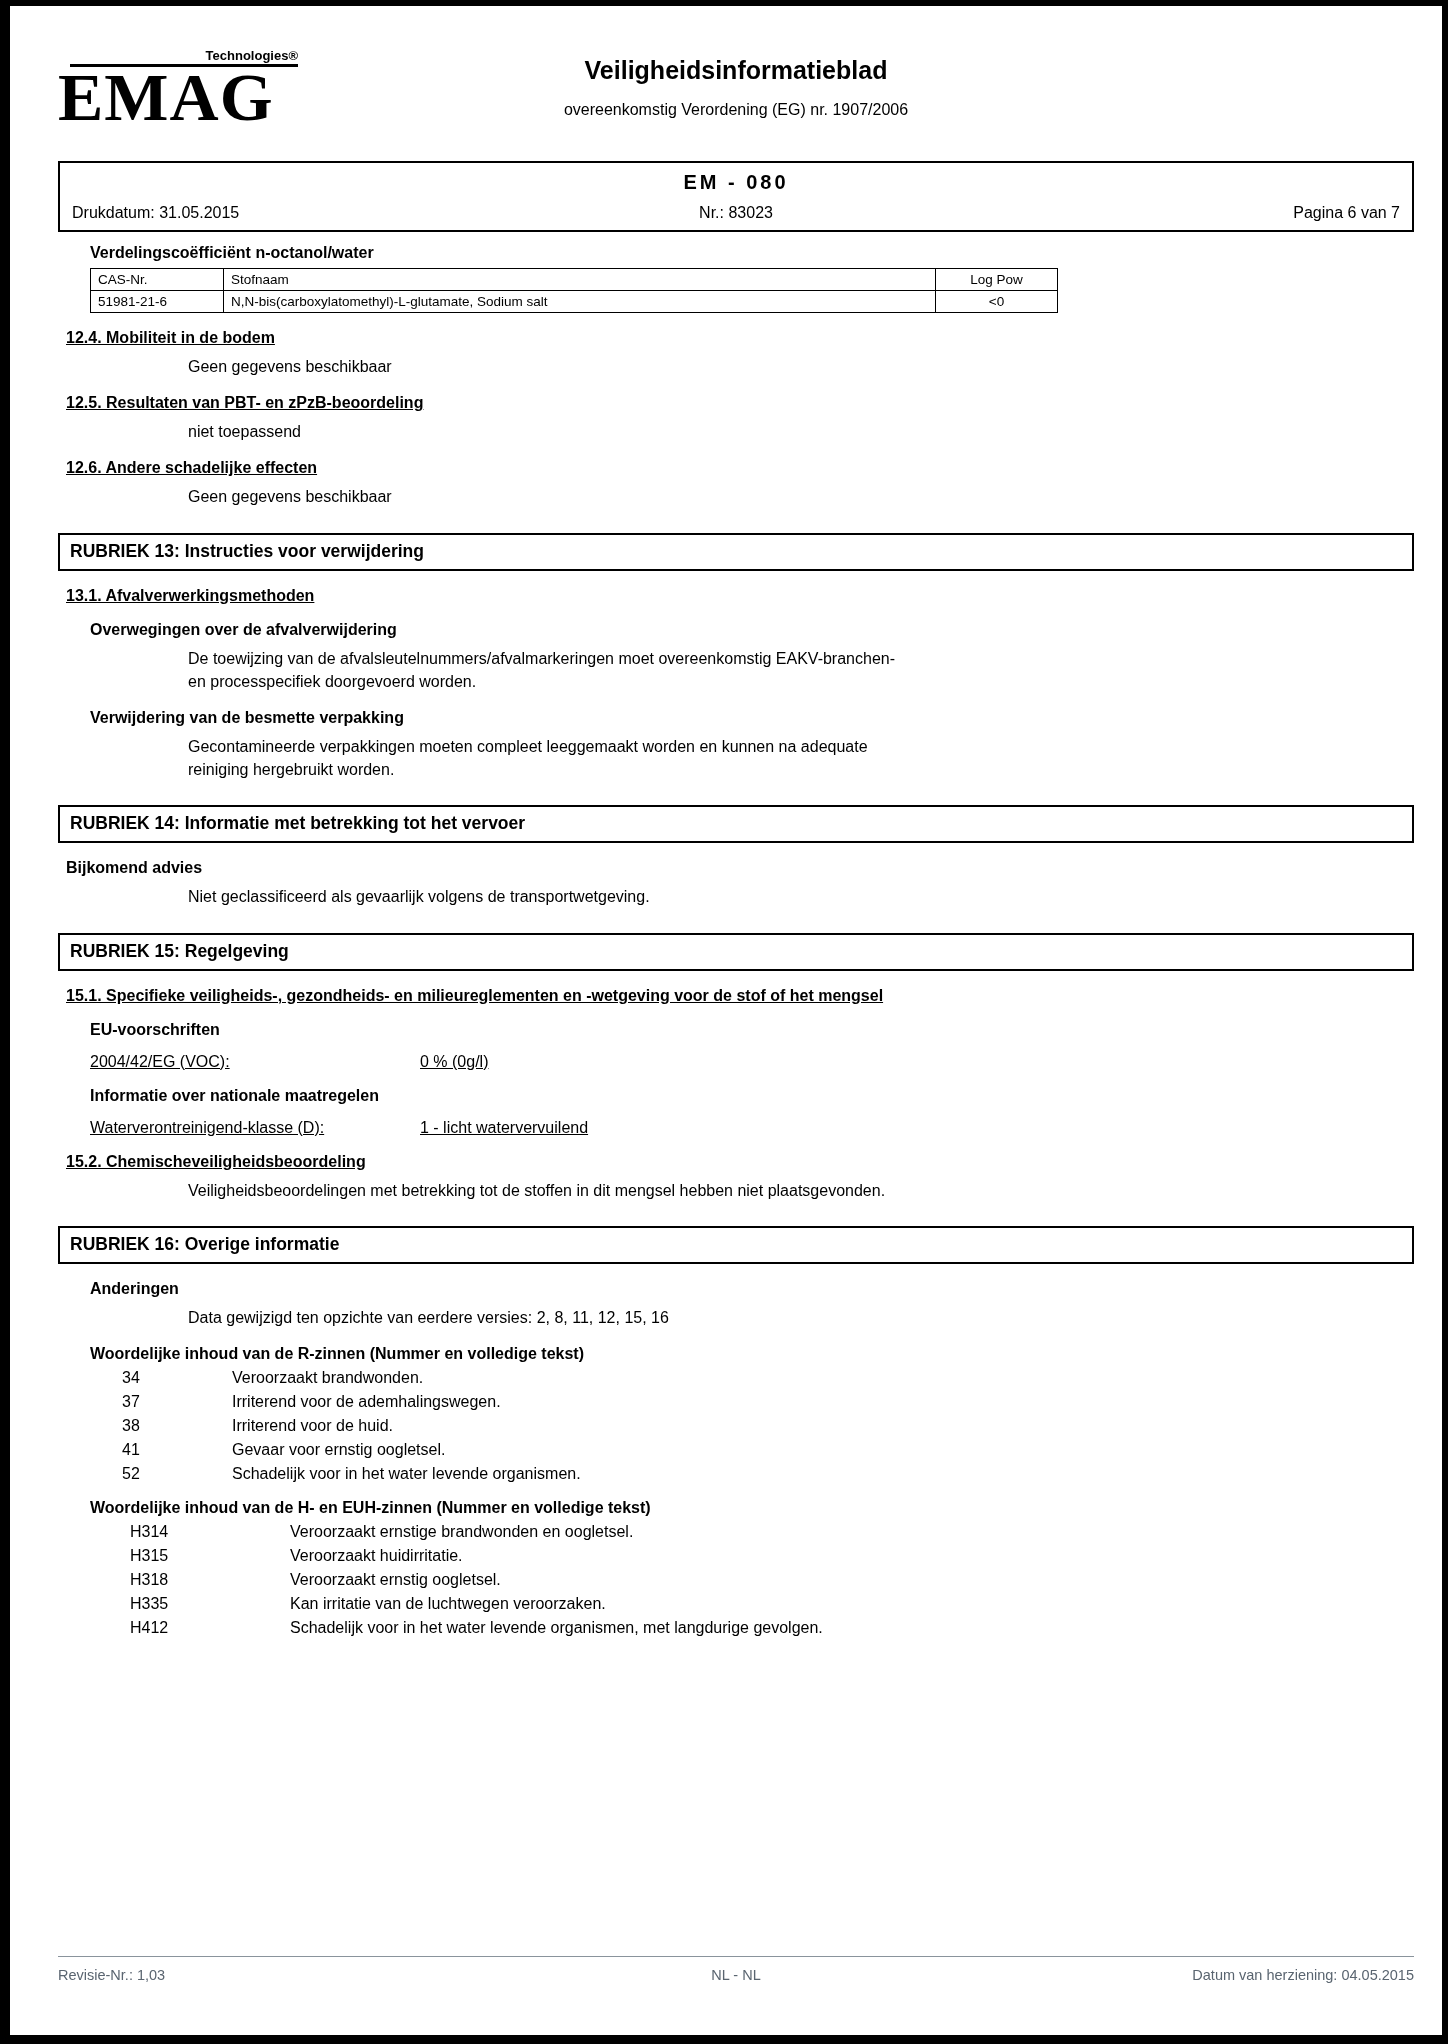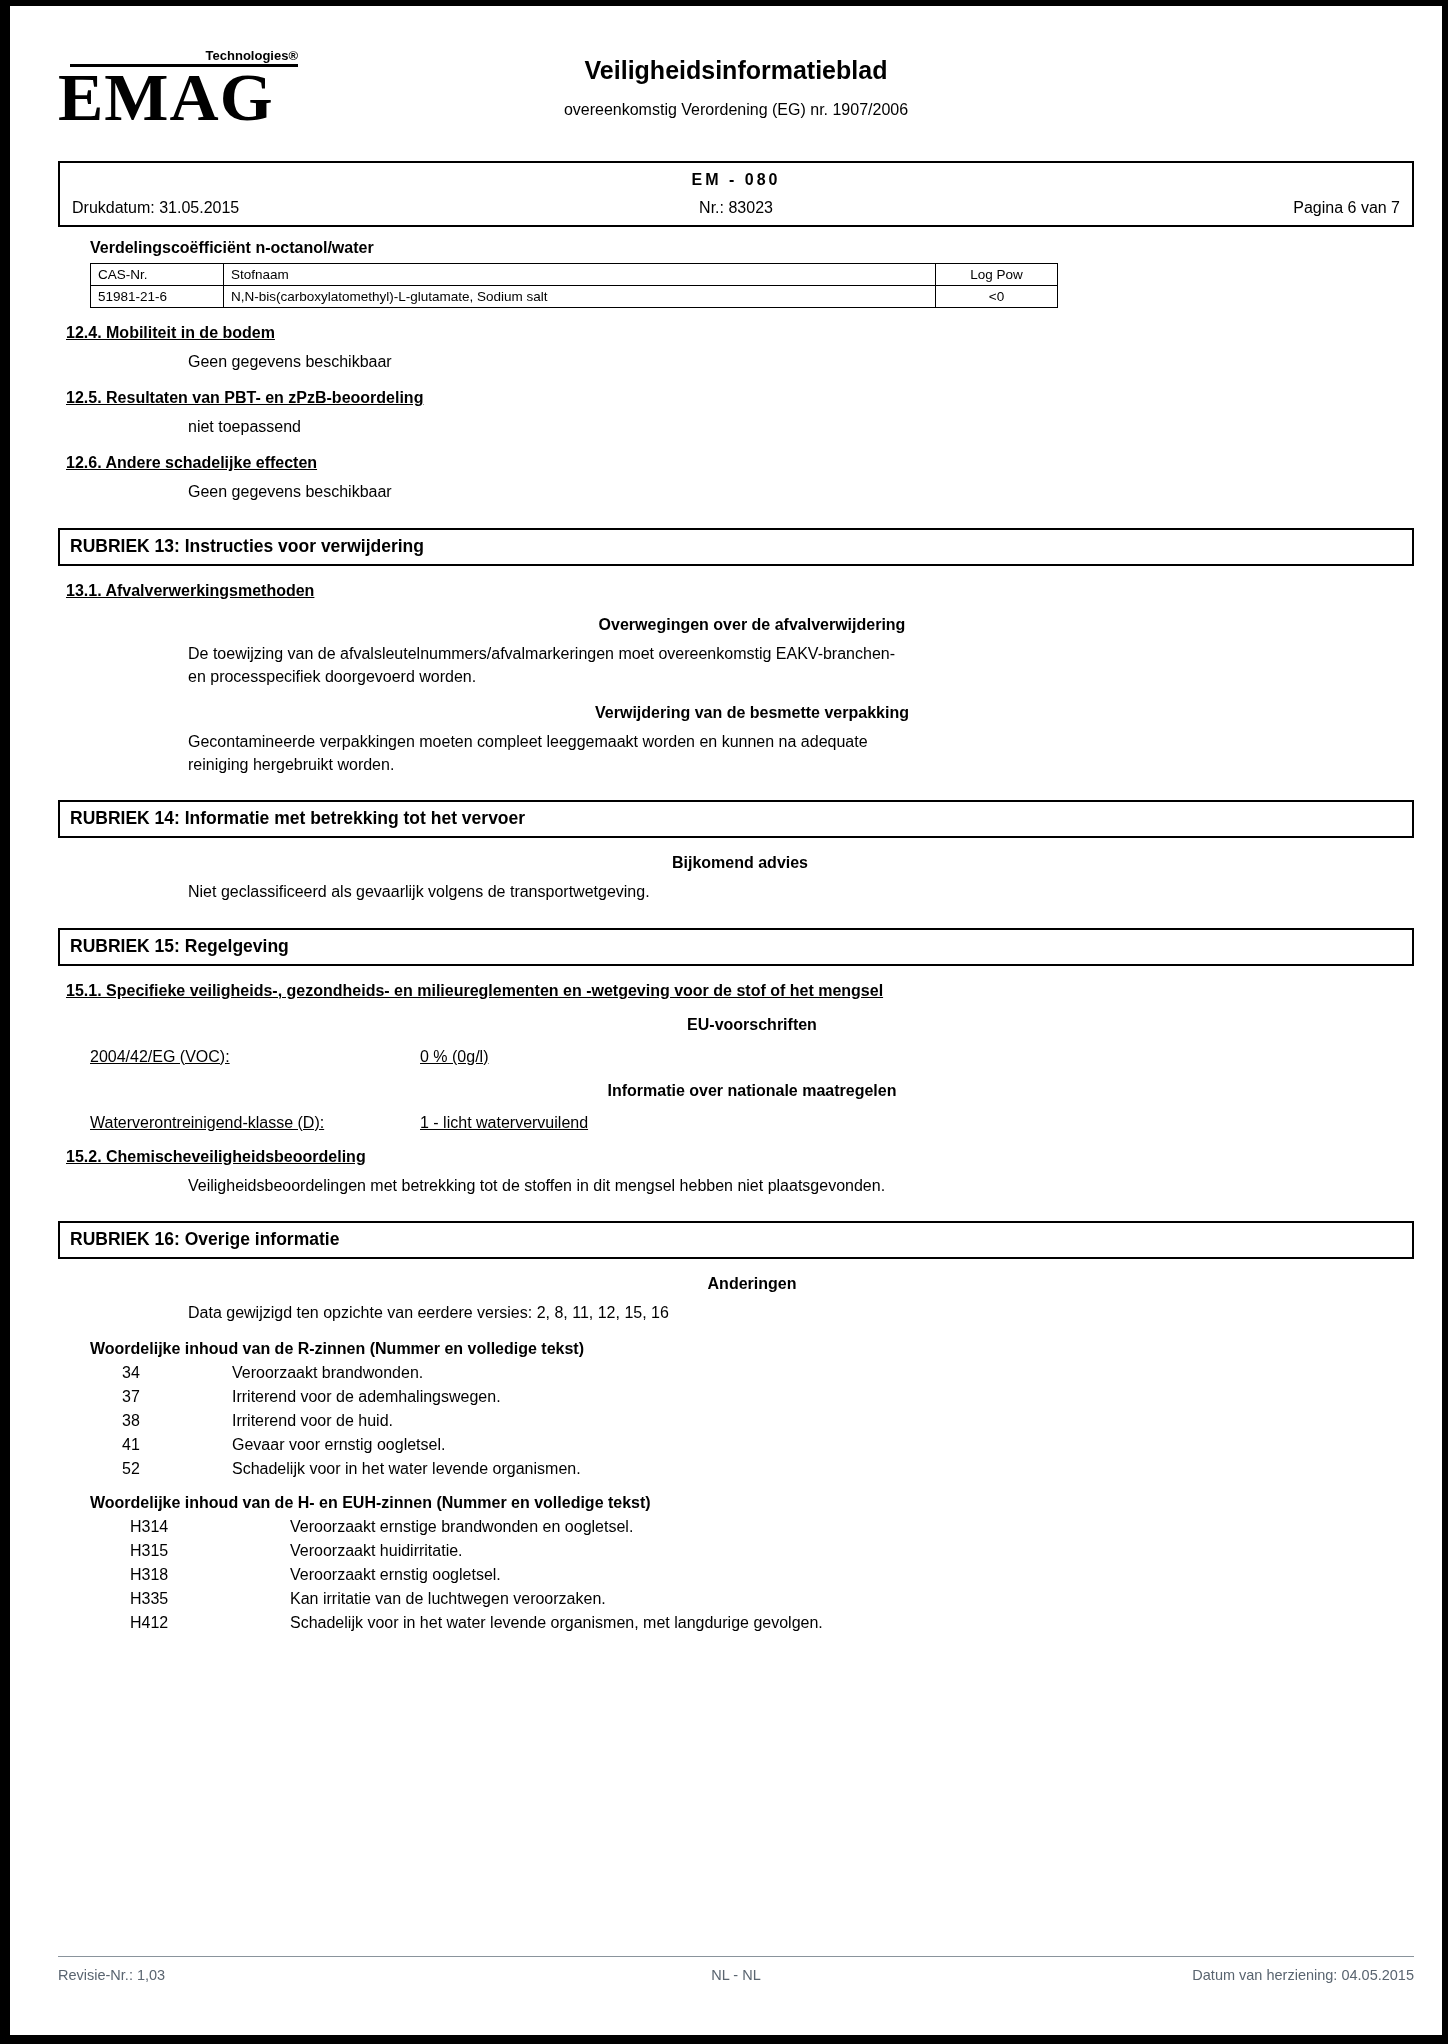--- a/index.html
+++ b/index.html
@@ -23,39 +23,39 @@
   .logo-main {
     font-family:Liberation Serif, serif;
     font-size:68px; font-weight:bold; letter-spacing:1px; line-height:1.0; margin-top:-4px;
   }
   .title-block { position:absolute; left:50%; top:8px; transform:translateX(-50%); text-align:center; white-space:nowrap; }
   .doc-title { font-size:25px; font-weight:bold; }
   .doc-subtitle { font-size:16px; margin-top:16px; }
 
   
   .docbox { border:2px solid #000; margin-top:8px; padding:8px 12px 8px; }
-  .product { text-align:center; font-size:16px; font-weight:bold; letter-spacing:3px; }
+  .product { text-align:center; font-size:20px; font-weight:bold; letter-spacing:3px; }
   .docrow { display:flex; font-size:16px; margin-top:10px; }
   .docrow span { flex:1; }
   .docrow .c { text-align:center; }
   .docrow .r { text-align:right; }
 
   
   .part-head { font-weight:bold; font-size:16px; margin:12px 0 0 32px; }
   table.part { border-collapse:collapse; margin:6px 0 0 32px; width:968px; font-size:13.5px; }
   table.part td { border:1.5px solid #000; padding:3px 7px; }
   td.cas { width:133px; }
   td.pow { width:122px; text-align:center; }
 
   .sechead { font-weight:bold; font-size:16px; text-decoration:underline; margin:16px 0 0 8px; }
   .ind { margin:8px 0 0 130px; font-size:16px; line-height:1.45; }
 
   .rubriek { border:2px solid #000; margin-top:24px; padding:6px 10px 7px; font-weight:bold; font-size:17.5px; }
 
-  .subhead { font-weight:bold; font-size:16px; margin:16px 0 0 32px;text-align:center; }
+  .subhead { font-weight:bold; font-size:16px; margin:16px 0 0 32px; }
   .subhead.l0 { margin-left:8px; }
 
   .kv { display:flex; font-size:16px; margin:14px 0 0 32px;text-decoration:underline; }
   .kv .k { width:330px; }
 
   .listhead { font-weight:bold; font-size:16px; margin:16px 0 0 32px; }
   .listrow { display:flex; font-size:16px; margin-top:6px; }
   .listrow.rrow { margin-left:64px; }
   .listrow.rrow .code { width:110px; }
   .listrow.hrow { margin-left:72px; }

